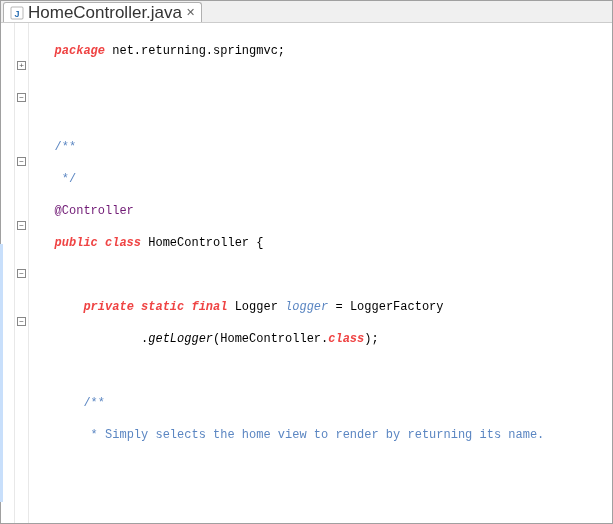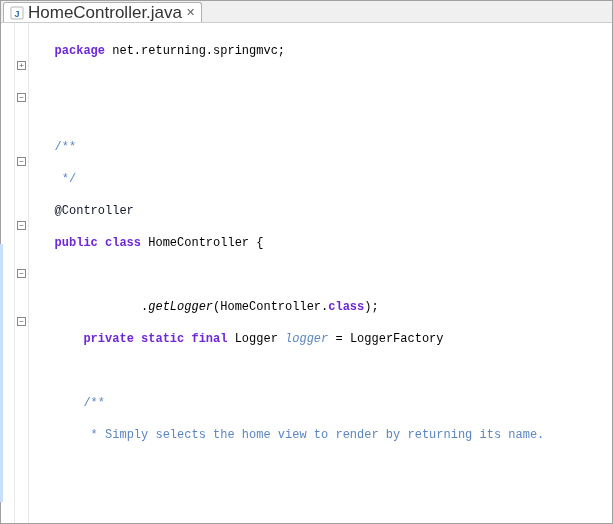--- a/index.html
+++ b/index.html
@@ -78,22 +78,22 @@
   flex: 1;
   padding: 4px 0 4px 4px;
   font-family: Consolas, "Courier New", monospace;
   font-size: 12px;
   line-height: 16px;
   white-space: pre;
   overflow: hidden;
   position: relative;
 }
 .line { height: 16px; }
-.kw { color: #6d28d9; font-weight: bold; }
-.ann { color: #0f172a; }
+.kw { color: #ef4444; font-weight: bold; font-style: italic; }
+.ann { color: #701a75; }
 .cmt { color: #5b86c2; }
 .it { font-style: italic; }
 .dim { color: #999; }
 .caretbox {
   display: inline-block;
   width: 6px;
   height: 12px;
   border: 1px solid #333;
   vertical-align: middle;
   margin-left: 1px;
@@ -135,22 +135,22 @@
   </div>
   <div class="code-col">
 <div class="line">   <span class="kw">package</span><span> net.returning.springmvc;</span></div>
 <div class="line"></div>
 <div class="line"></div>
 <div class="line">   <span class="cmt">/**</span></div>
 <div class="line">   <span class="cmt"> */</span></div>
 <div class="line">   <span class="ann">@Controller</span></div>
 <div class="line">   <span class="kw">public class</span><span> HomeController {</span></div>
 <div class="line"></div>
+<div class="line">       <span class="kw">private static final</span><span> Logger </span><span class="cmt it">logger</span><span> = LoggerFactory</span></div>
 <div class="line">               <span>.</span><span class="it">getLogger</span><span>(HomeController.</span><span class="kw">class</span><span>);</span></div>
-<div class="line">       <span class="kw">private static final</span><span> Logger </span><span class="cmt it">logger</span><span> = LoggerFactory</span></div>
 <div class="line"></div>
 <div class="line">       <span class="cmt">/**</span></div>
 <div class="line">       <span class="cmt"> * Simply selects the home view to render by returning its name.</span></div>
 
 
 
 
 
 
 

